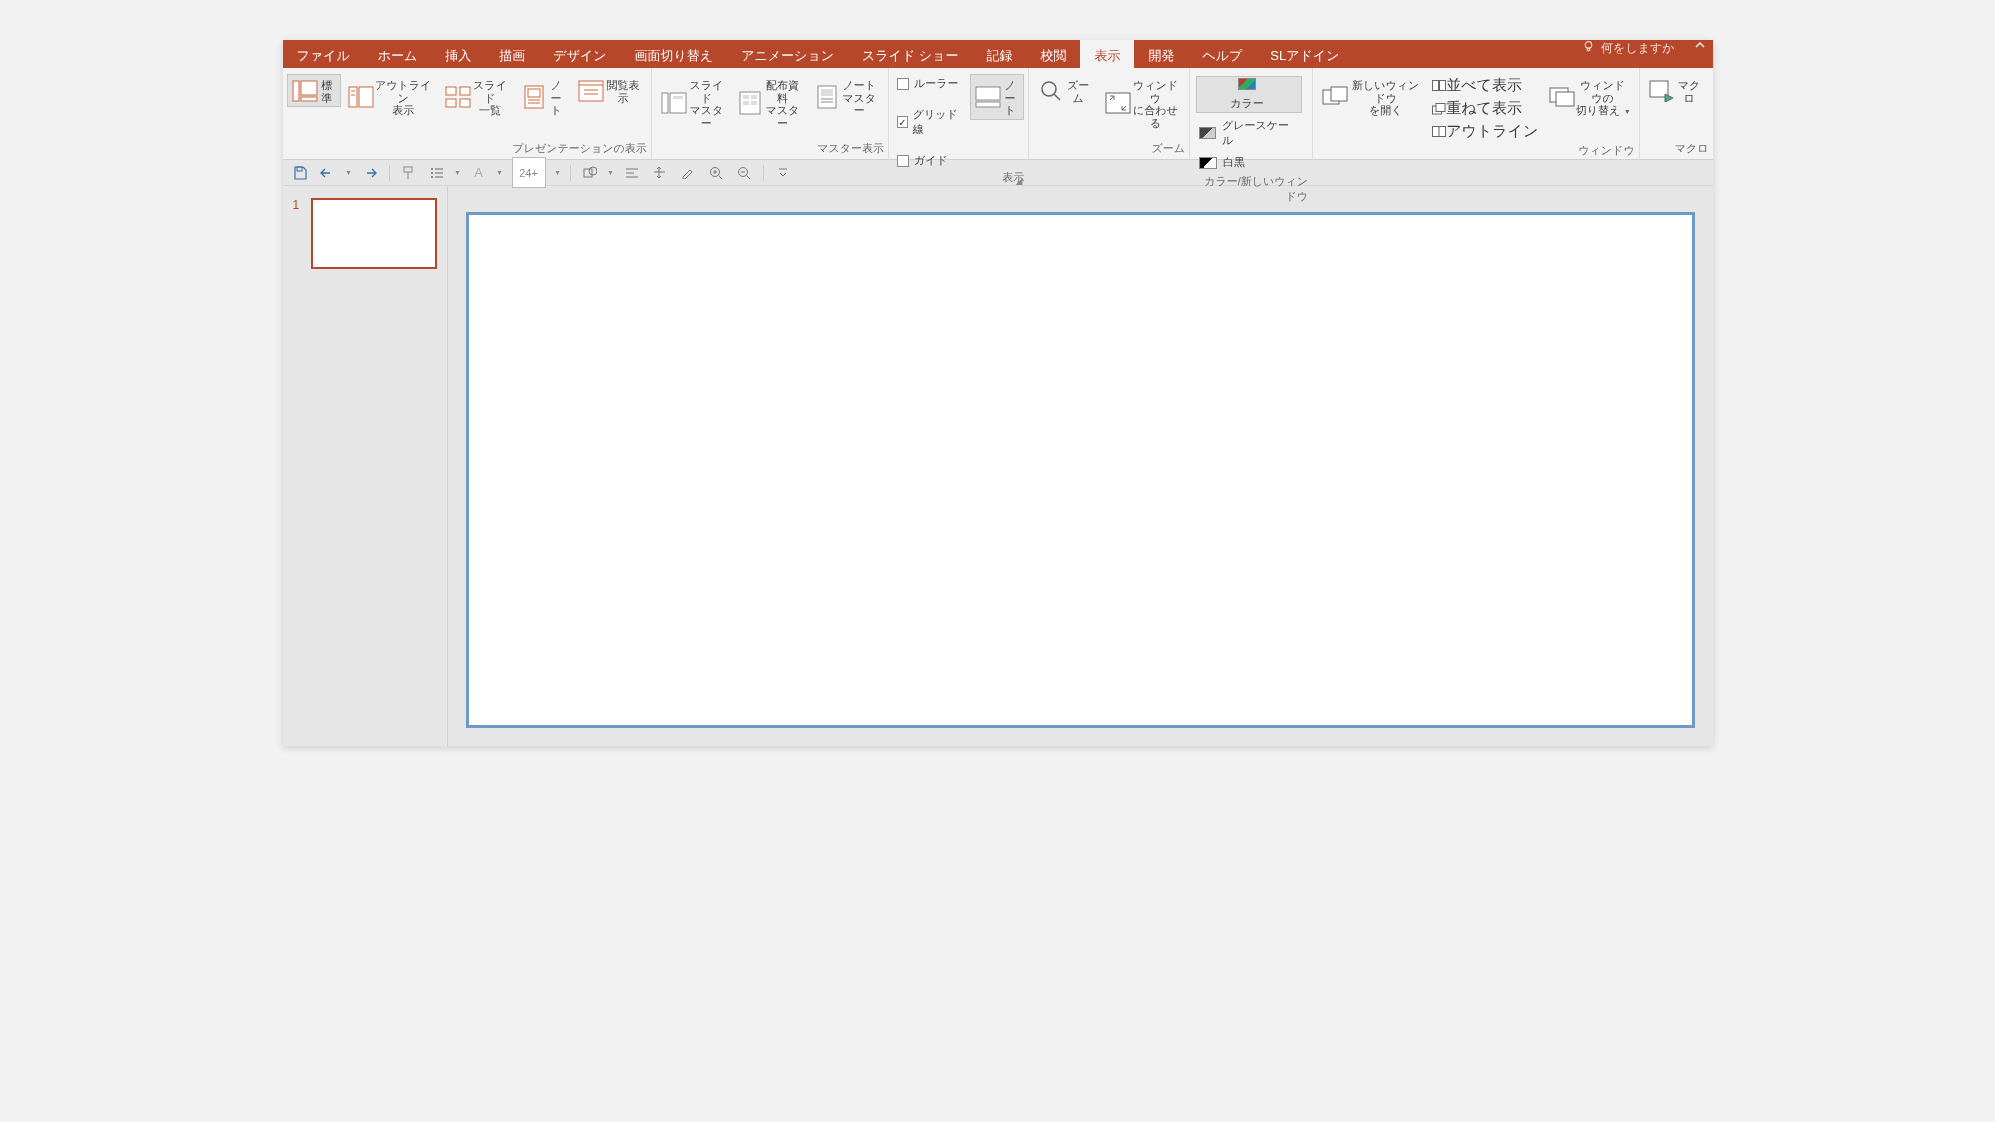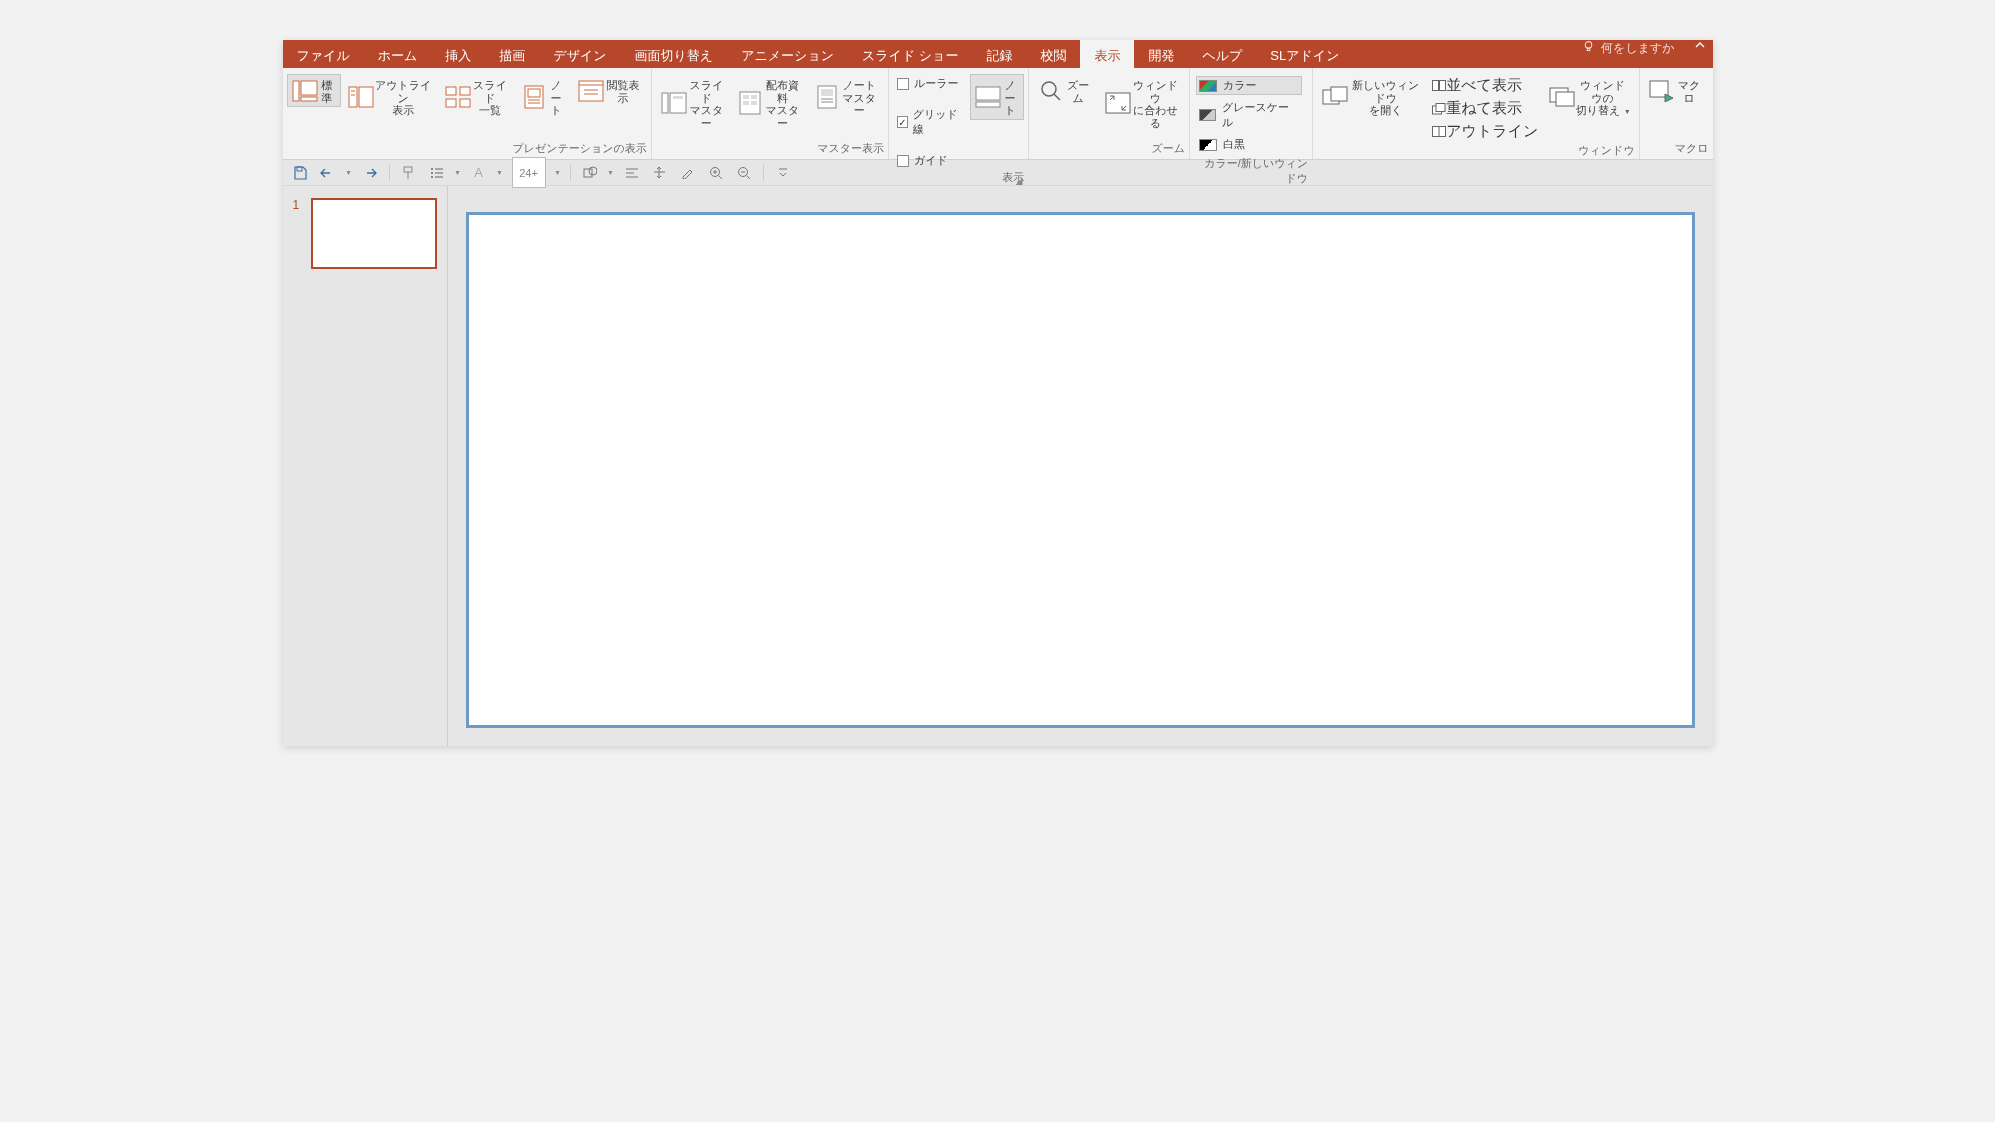--- a/index.html
+++ b/index.html
@@ -148,20 +148,21 @@
   gap:6px;
   padding:1px 6px 1px 2px;
   font-size:11px;
   color:#3b3b3b;
   border:1px solid transparent;
   cursor:pointer;
 }
 .color-row.active{
   background:#e1e1e1;
   border:1px solid #c4c4c4;
+  flex-direction:column;
 }
 .swatch{
   width:18px;height:12px;
   border:1px solid #888;
 }
 .sw-color{
   background:linear-gradient(135deg,#c0392b 0 33%,#27ae60 33% 66%,#2980b9 66% 100%);
 }
 .sw-gray{
   background:linear-gradient(135deg,#444 0 50%,#ccc 50% 100%);

